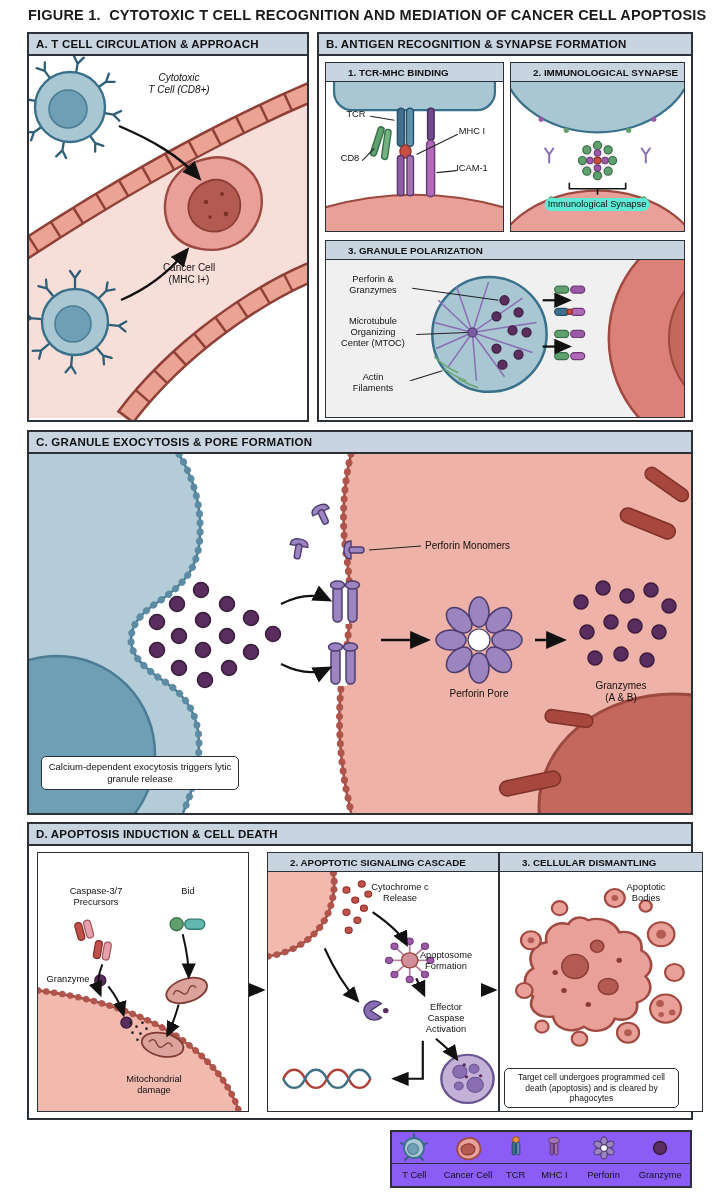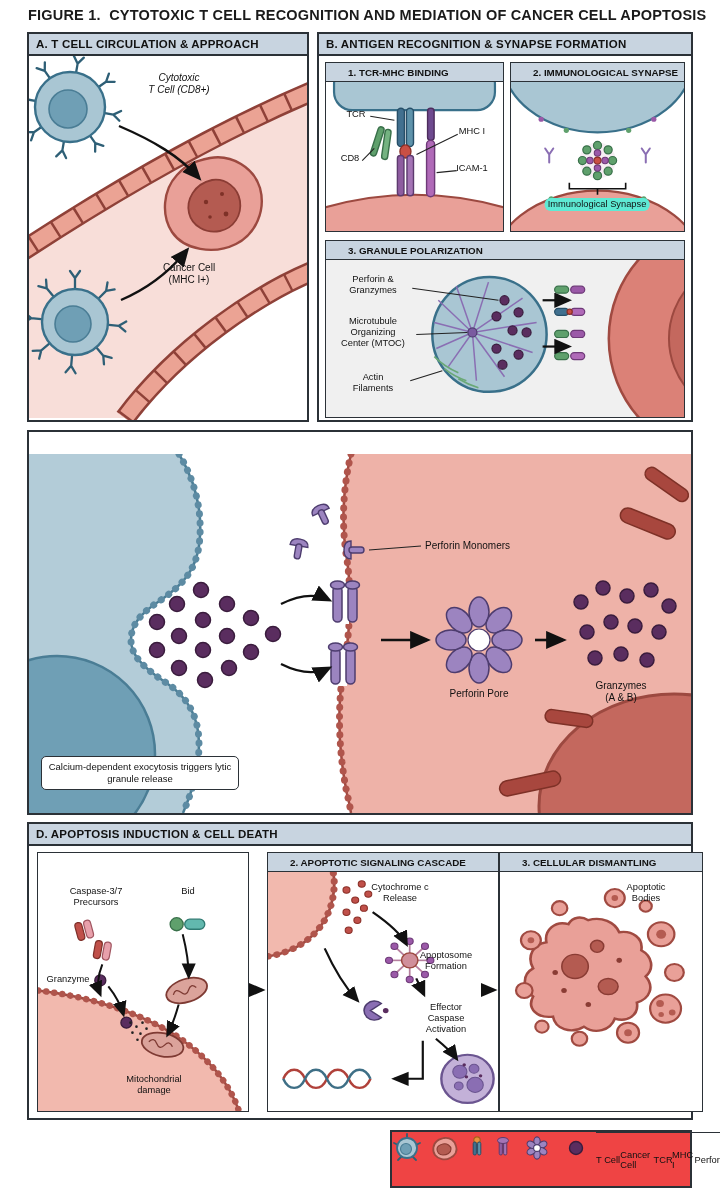--- a/index.html
+++ b/index.html
@@ -21,21 +21,21 @@
   .art > svg { position:absolute; left:0; top:0; width:100%; height:100%; }
   .lbl { position:absolute; font-size:10px; line-height:1.2; text-align:center;
          transform:translateX(-50%); white-space:nowrap; color:#111; }
   .lbl.small { font-size:9.3px; }
   .lbl.left { transform:none; text-align:left; }
   .lbl .ln { display:block; }
   .note { position:absolute; background:#fff; border:1.6px solid #2b3137; border-radius:5px;
           text-align:center; font-size:9.5px; line-height:1.25; padding:4px 6px; }
   .note.tiny { font-size:8.5px; padding:3px 4px; }
   .legend { position:absolute; left:390px; top:1130px; width:302px; height:58px;
-            border:2px solid #2b3137; background:#ef4444; display:flex; flex-direction:row; }
+            border:2px solid #2b3137; background:#8b5cf6; display:flex; flex-direction:column; }
   .legend-row { display:grid; grid-template-columns:15% 21% 11% 15% 18% 20%;
                 align-items:center; justify-items:center; }
   .legend-row.icons { height:31px; }
   .legend-row.labels { border-top:1.5px solid #2b3137; flex:1; font-size:9.3px; }
   .between-arrow { position:absolute; width:20px; height:16px; }
 </style>
 </head>
 <body>
 
 <div class="page">
@@ -280,20 +280,21 @@
         </div>
         <div class="lbl small" style="left:47px; top:112px;">
           <span class="ln">Actin</span>
           <span class="ln">Filaments</span>
         </div>
       </div>
     </div>
   </section>
 
   <section class="panel" style="left:27px; top:430px; width:666px; height:385px;">
+    <div class="panel-header">C. GRANULE EXOCYTOSIS &amp; PORE FORMATION</div>
     <div class="art">
       <svg viewBox="0 0 662 359" preserveAspectRatio="none">
         <defs>
           <marker id="ahC" markerWidth="9" markerHeight="9" refX="6.5" refY="3.5" orient="auto">
               <path d="M0,0L8,3.5L0,7Z" fill="#111"></path>
             </marker>
           <g id="monoC">
               <path d="M-9,0 Q-9,-7 0,-7 Q9,-7 9,0 Z"></path>
               <rect x="-3" y="-2" width="6" height="15" rx="3"></rect>
             </g>
@@ -623,20 +624,21 @@
             <circle cx="146" cy="142" r="2.5"></circle>
               <circle cx="116" cy="160" r="3.5"></circle>
               <circle cx="28" cy="68" r="3"></circle>
             <circle cx="104" cy="26" r="3"></circle>
           </g>
         </svg>
         <div class="lbl small" style="left:146px; top:10px;">
           <span class="ln">Apoptotic</span>
           <span class="ln">Bodies</span>
         </div>
+        <div class="note tiny" style="left:4px; top:196px; width:175px;">Target cell undergoes programmed cell death (apoptosis) and is cleared by phagocytes</div>
       </div>
     </div>
   </section>
 
   <div class="legend">
     <div class="legend-row icons">
       <svg width="34" height="30" viewBox="0 0 34 30">
         <g stroke="#2e5f76" stroke-width="1.8" stroke-linecap="round">
           <path d="M17,5 L17,1"></path>
             <path d="M8,12 L4,10"></path>

